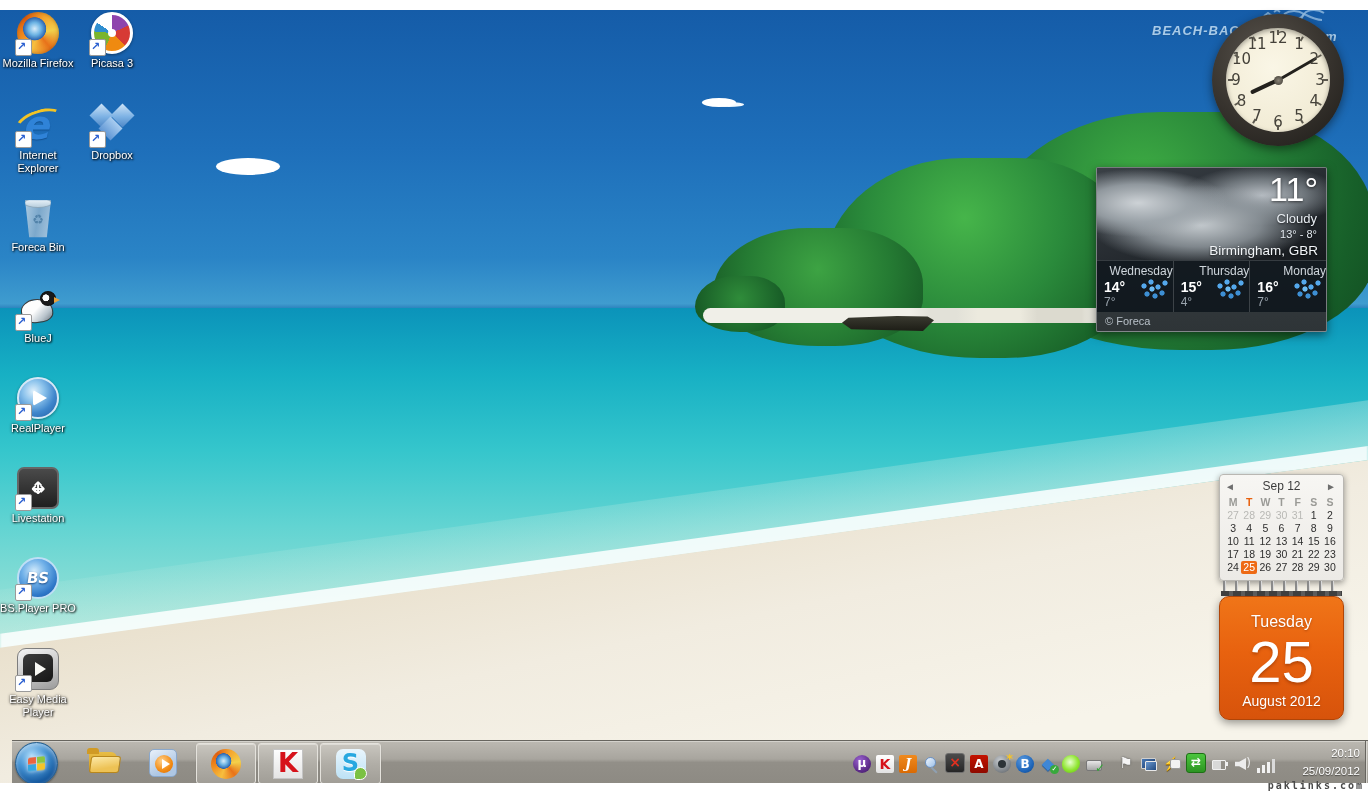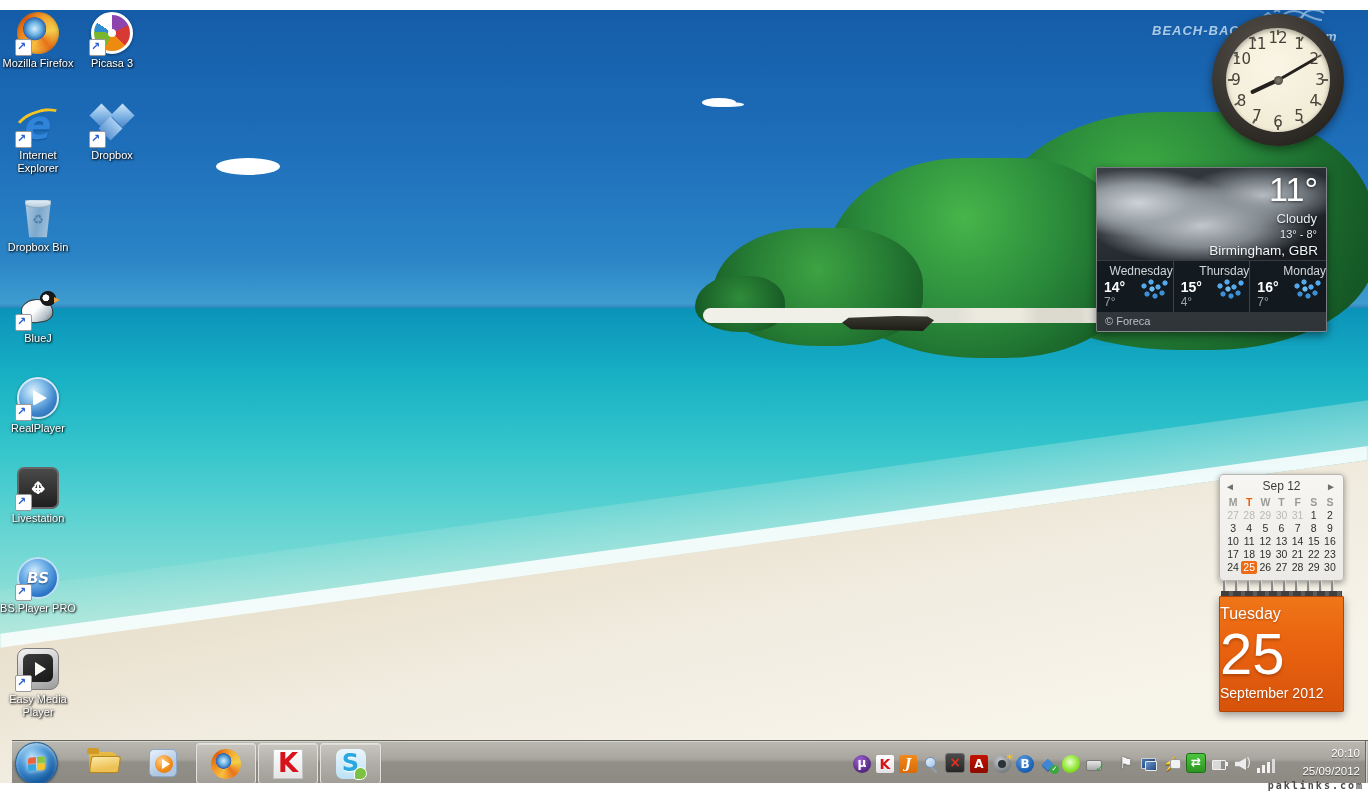--- a/index.html
+++ b/index.html
@@ -157,22 +157,22 @@
   .ch{font-size:10.5px;font-weight:bold;color:#9a9a96;padding-bottom:1px;}
   .ch-hl{color:#e8610e;}
   .cc{font-size:10.5px;color:#2e2e2e;line-height:13px;}
   .cc-muted{color:#b9b9b5;}
   .cc-sel{background:#ee6a14;color:#fff;border-radius:2px;}
   .spiral{height:15px;margin:0 2px;position:relative;background:
      repeating-linear-gradient(90deg,transparent 0 2px,#8a8a8a 2px 4px,#d9d9d9 4px 5px,transparent 5px 12px);}
   .spiral::after{content:"";position:absolute;left:0;right:0;bottom:0;height:5px;
      background:repeating-linear-gradient(90deg,#3f3f3f 0 8px,#5c5c5c 8px 12px);}
   .calpage{margin-top:0;background:linear-gradient(180deg,#f07518 0%,#e8620f 45%,#d7530b 100%);
-     border-radius:1px;border:1px solid #b04508;box-shadow:0 3px 8px rgba(0,0,0,.4);
-     color:#fff;padding:8px 0 10px;}
+     border-radius:10px;border:1px solid #b04508;box-shadow:0 3px 8px rgba(0,0,0,.4);
+     color:#fff;text-align:center;padding:16px 0 10px;}
   .calpage .wd{font-size:16px;text-shadow:0 1px 2px rgba(120,40,0,.5);}
   .calpage .dy{font-size:58px;line-height:62px;font-weight:400;text-shadow:0 2px 3px rgba(120,40,0,.45);}
   .calpage .my{font-size:14px;text-shadow:0 1px 2px rgba(120,40,0,.5);}
 
   
   .taskbar{position:absolute;left:12px;top:740px;width:1368px;height:43px;
      background:linear-gradient(#bcb9b2 0%,#a8a59e 42%,#928f88 50%,#8d8a83 100%);
      border-top:1px solid #67655f;box-shadow:inset 0 1px 0 #d4d2cc;}
   .orb{position:absolute;left:3px;top:1px;width:41px;height:41px;border-radius:50%;cursor:pointer;
      background:radial-gradient(circle at 38% 30%,#a8d8f8 0%,#4694d4 38%,#15589e 72%,#0a3a70 100%);
@@ -341,21 +341,21 @@
           <i></i>
         </div>
       <span class="sc"></span>
       </div>
     <div class="lbl">Dropbox</div>
   </div>
   <div class="dicon" style="left:0;top:196px">
     <div class="art">
         <div class="ic ic-recycle"></div>
       </div>
-    <div class="lbl">Dropbox Bin</div>
+    <div class="lbl">Foreca Bin</div>
   </div>
   <div class="dicon" style="left:0;top:287px">
     <div class="art">
         <div class="ic ic-bluej">
         <div class="body"></div>
           <div class="head"></div>
         </div>
       <span class="sc"></span>
       </div>
     <div class="lbl">BlueJ</div>
@@ -502,21 +502,21 @@
           <span class="cc">27</span>
           <span class="cc">28</span>
           <span class="cc">29</span>
           <span class="cc">30</span>
         </div>
     </div>
     <div class="spiral"></div>
     <div class="calpage">
       <div class="wd">Tuesday</div>
       <div class="dy">25</div>
-      <div class="my">September 2012</div>
+      <div class="my">August 2012</div>
     </div>
   </div>
 
   <div class="taskbar">
     <div class="orb">
         <span class="flag"></span>
       </div>
 
     <div class="tbtn" style="left:72px;width:38px">
       <div class="ti32">

